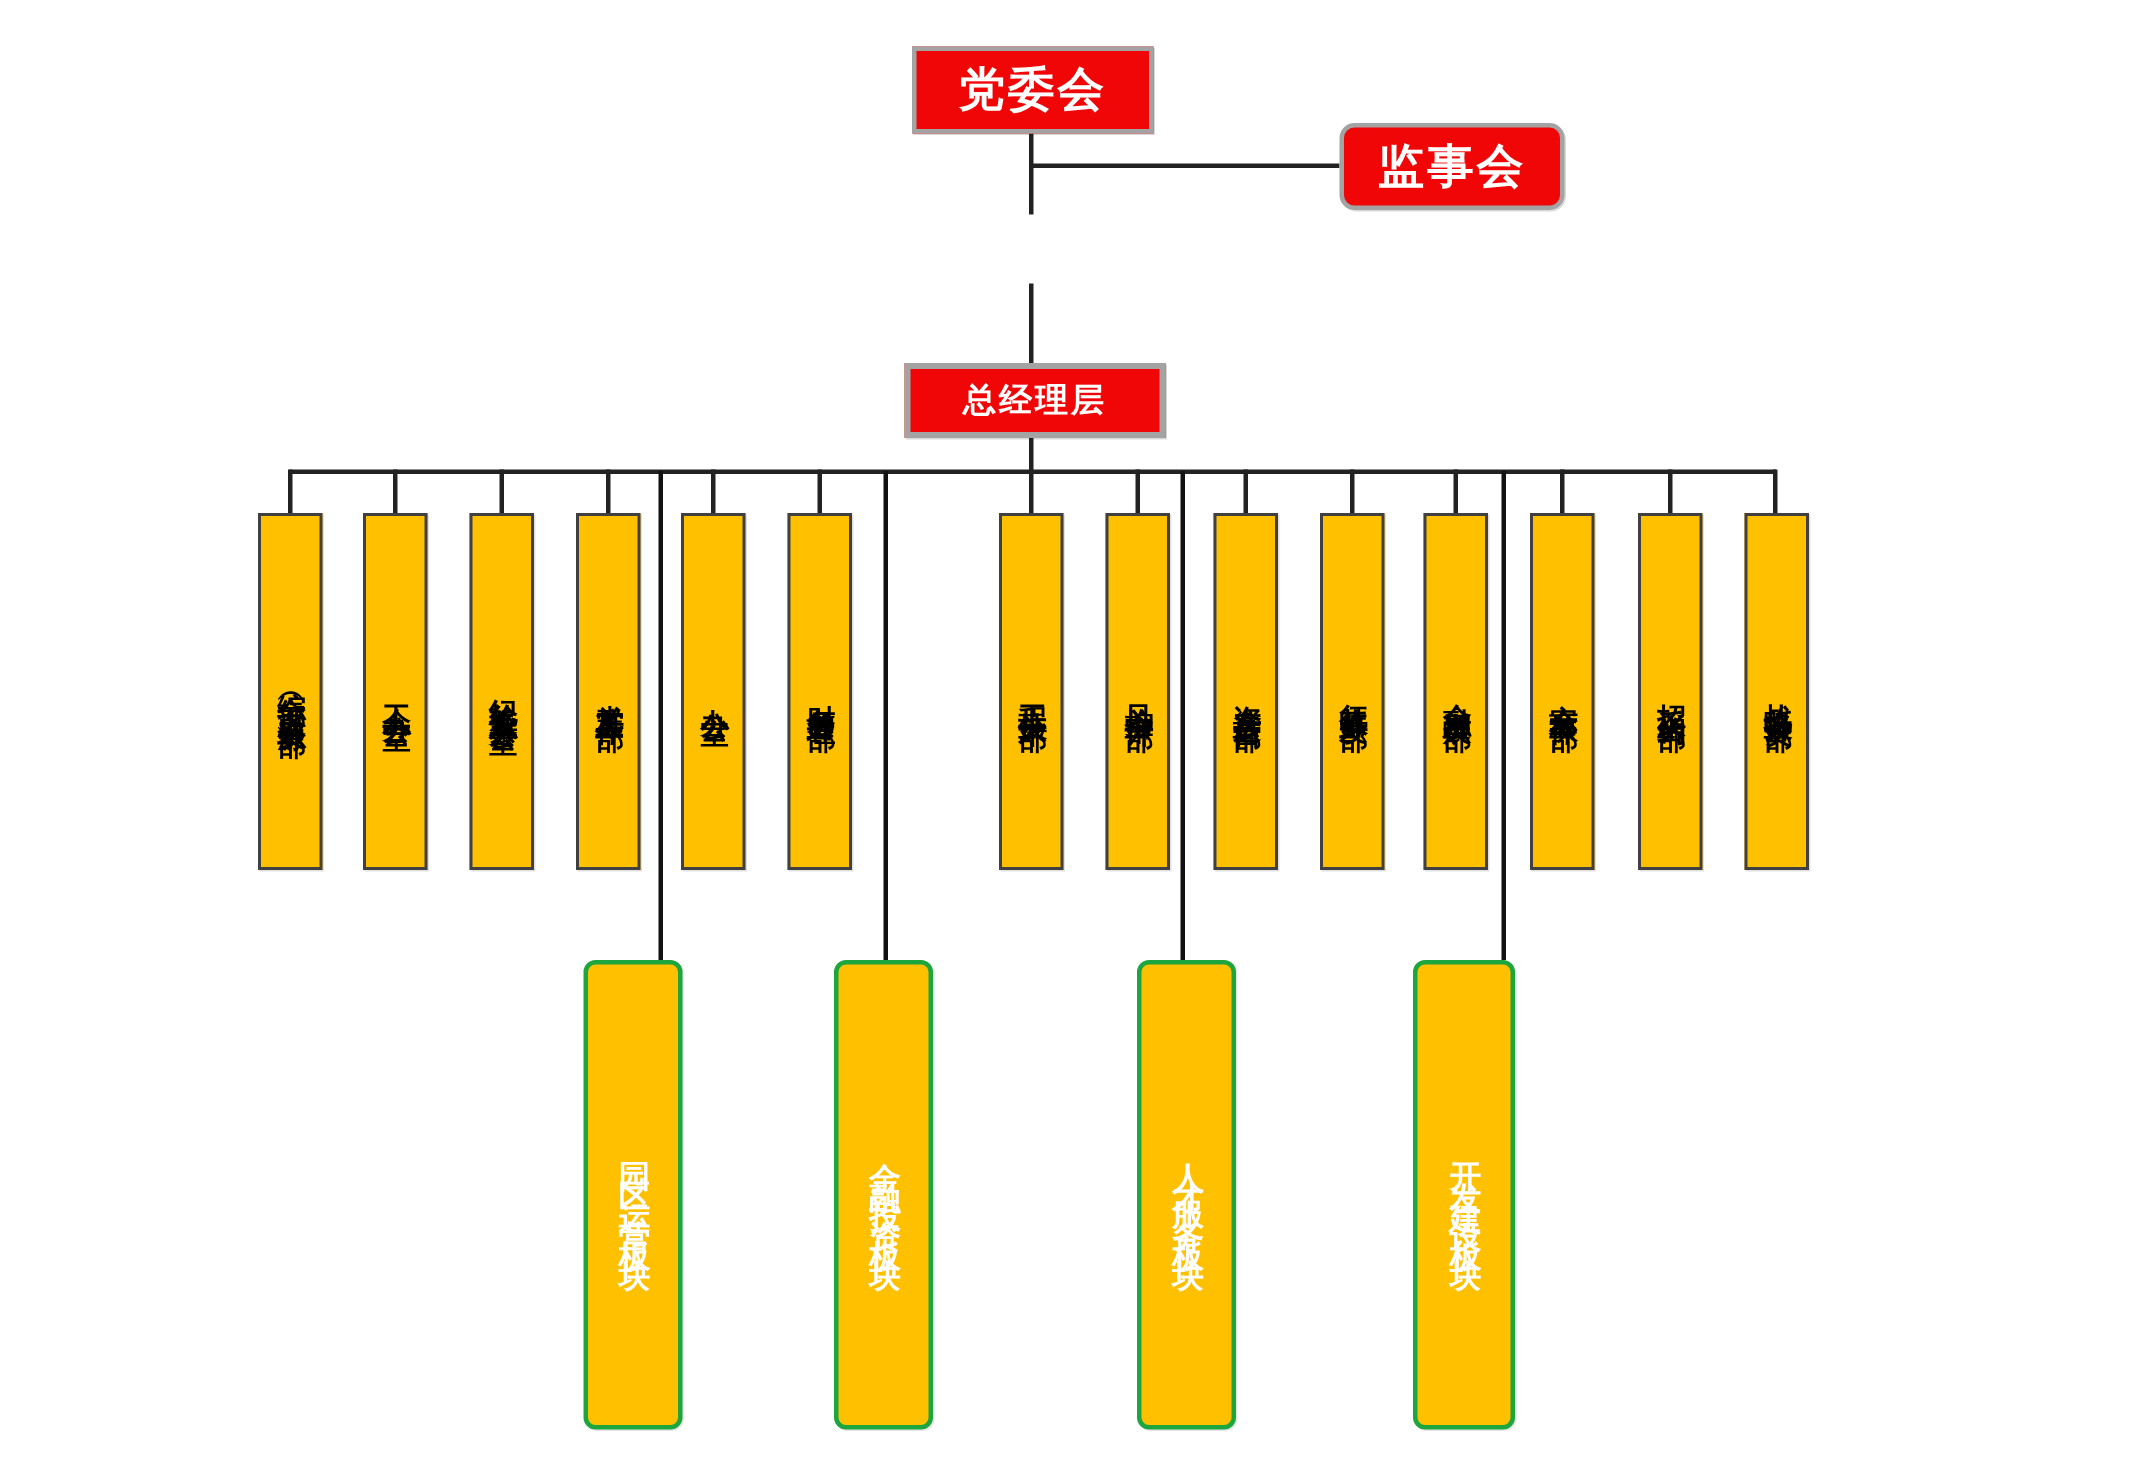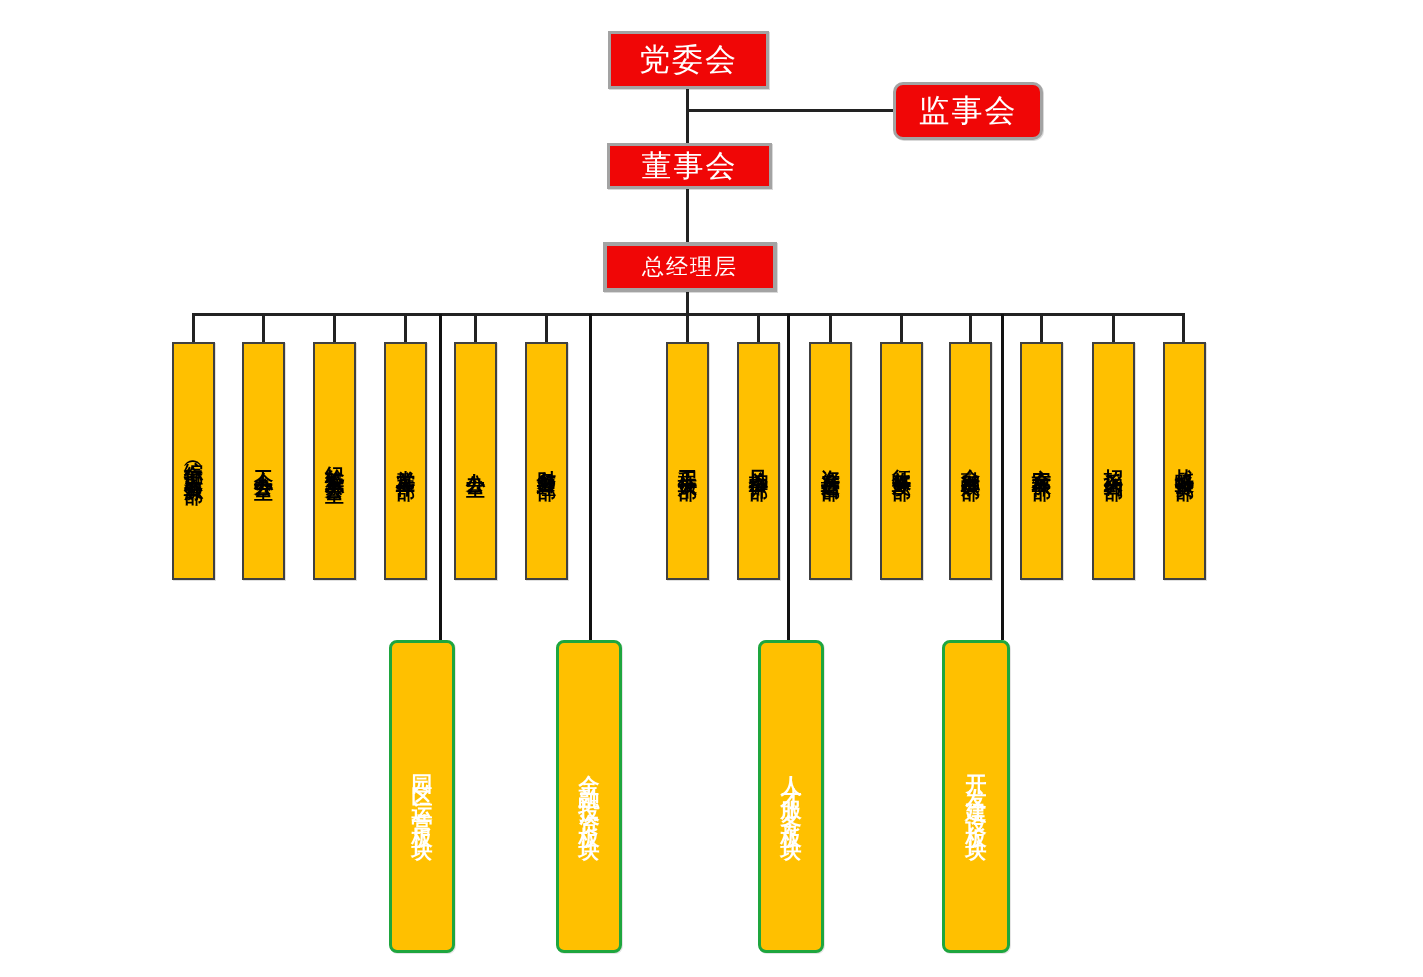--- a/index.html
+++ b/index.html
@@ -13,21 +13,21 @@
   
   .vline{position:absolute;width:3px;background:#222222;}
   .hline{position:absolute;height:3px;background:#222222;}
   .sector-line{background:#111111;}
   
   .node-red{
     position:absolute;
     background:#f00606;
     border:3px solid #a3a3a3;
     color:#ffffff;
-    font-weight:normal;
+    font-weight:bold;
     display:flex;align-items:center;justify-content:center;
     letter-spacing:2px;
     box-sizing:border-box;
     box-shadow:1px 1px 0 rgba(0,0,0,0.15);
   }
   .node-party{left:608px;top:31px;width:161px;height:58px;font-size:31px;}
   .node-supervisory{left:893px;top:82px;width:150px;height:58px;font-size:31px;border-radius:10px;}
   .node-board{left:607px;top:143px;width:165px;height:46px;font-size:30px;}
   .node-gm{left:603px;top:242px;width:174px;height:50px;font-size:22px;border-width:4px;}
   
@@ -99,23 +99,20 @@
   <div class="vline sector-line" style="left:589px;top:314px;height:326px"></div>
   <div class="vline sector-line" style="left:787px;top:314px;height:326px"></div>
   <div class="vline sector-line" style="left:1001px;top:314px;height:326px"></div>
 
   <div class="node-red node-party">
     <span>党委会</span>
   </div>
   <div class="node-red node-supervisory">
     <span>监事会</span>
   </div>
-  <div class="node-red node-board">
-    <span>董事会</span>
-  </div>
   <div class="node-red node-gm">
     <span>总经理层</span>
   </div>
 
   <div class="dept" style="left:172px">
       <span class="vtext">综合部（人力资源部）</span>
     </div>
   <div class="dept" style="left:242px">
       <span class="vtext">工会办公室</span>
     </div>

